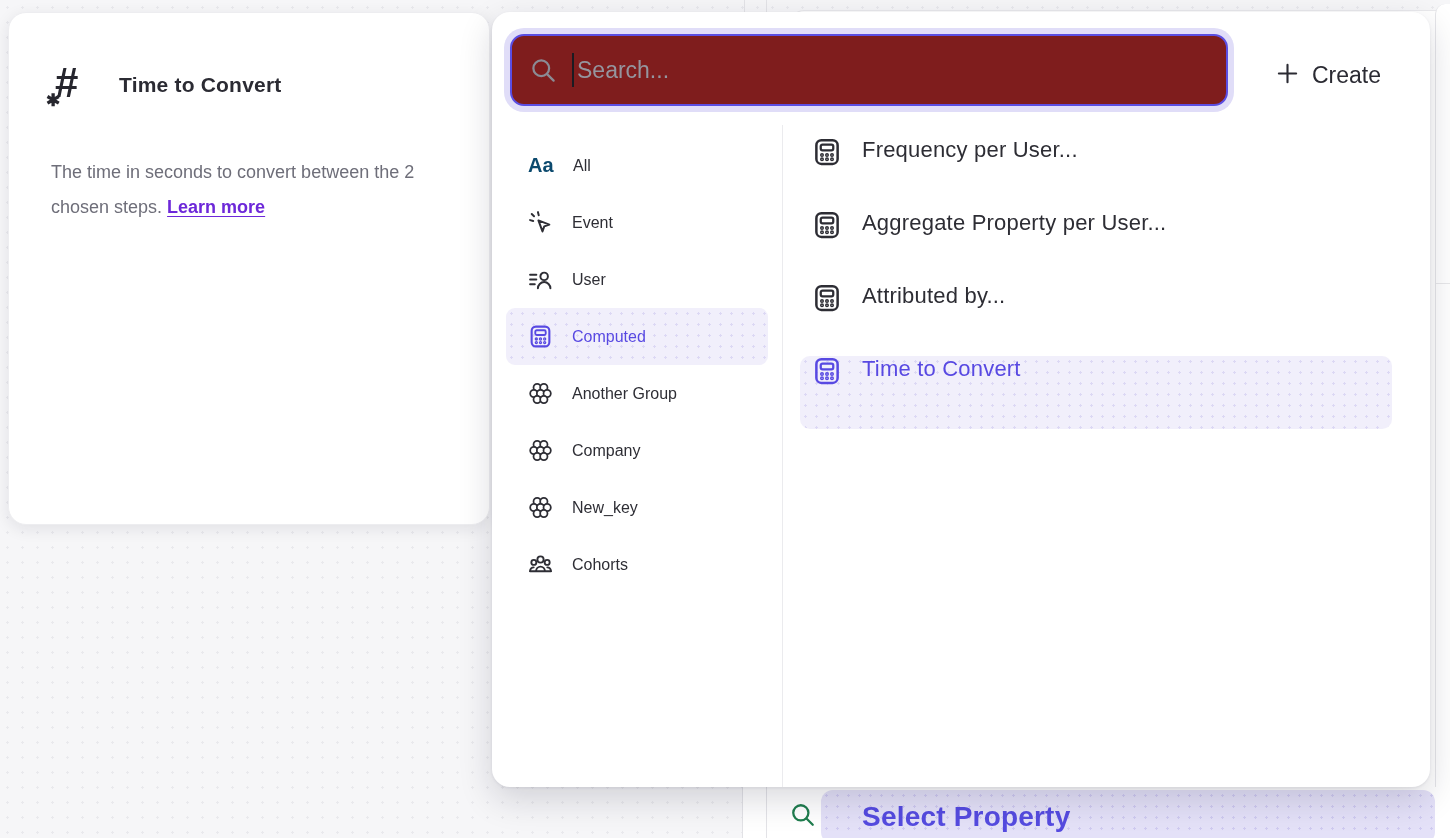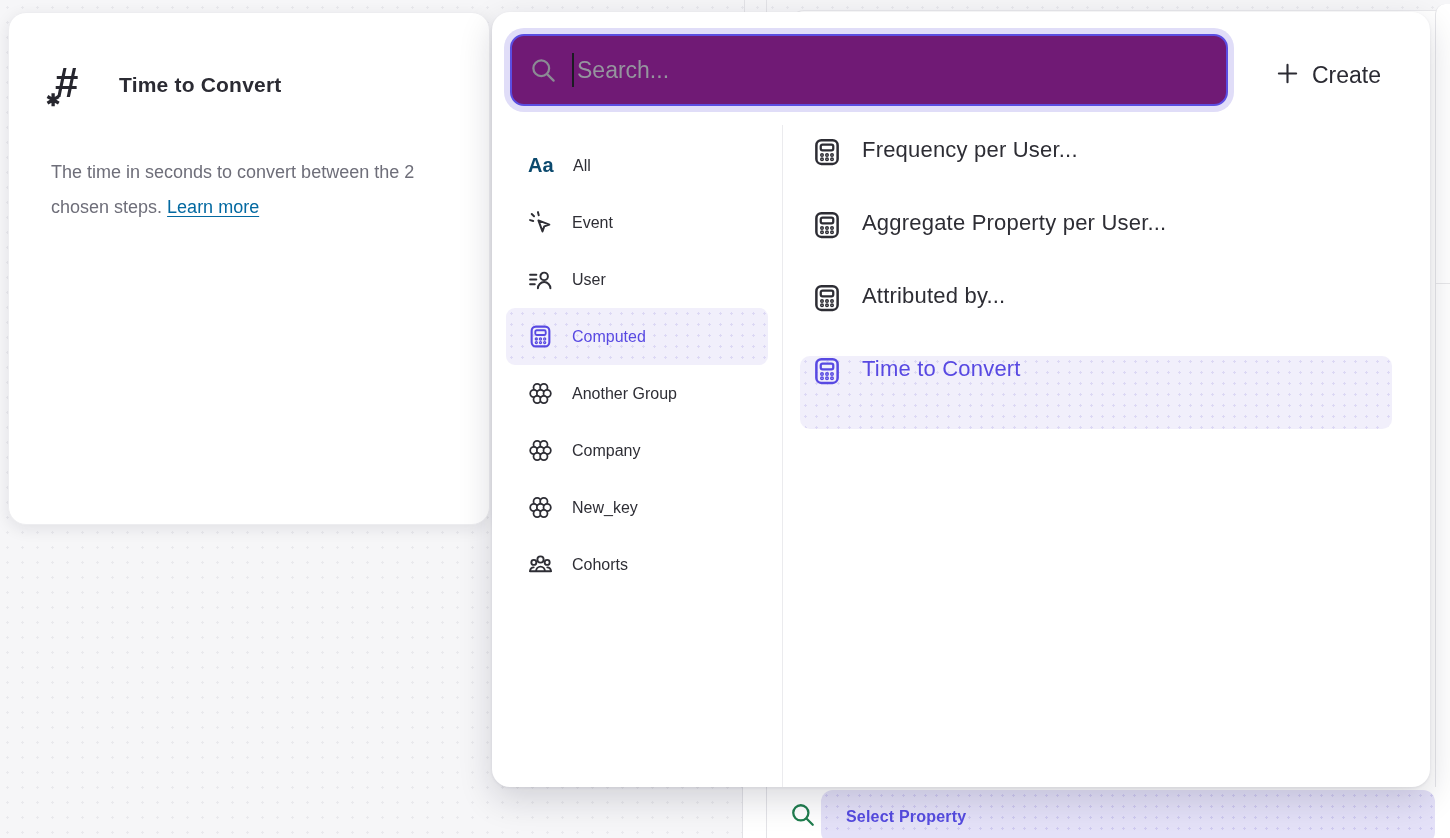--- a/index.html
+++ b/index.html
@@ -36,46 +36,46 @@
   
   .sp-icon { position:absolute; left:790px; top:802px; width:26px; height:26px; z-index:1; }
   .sp-highlight {
     position:absolute; left:821px; top:790px; width:614px; height:54px;
     border-radius:12px; z-index:1;
     background-color:#e4e1f8;
     background-image:radial-gradient(circle, #cfcaf0 1.3px, transparent 1.4px);
     background-size:11px 11px;
     display:flex; align-items:center;
   }
-  .sp-label { padding-left:25px; font-size:16px; font-weight:700; color:#554be0; letter-spacing:.2px; }
+  .sp-label { padding-left:41px; font-size:28px; font-weight:700; color:#554be0; letter-spacing:.2px; }
 
   
   .info-card {
     position:absolute; left:8px; top:12px; width:482px; height:513px;
     background:#fff; border:1px solid #ededf0; border-radius:18px;
     box-shadow:0 4px 16px rgba(25,25,40,.09);
     z-index:2;
   }
   .info-icon { position:absolute; left:46px; top:46px; width:44px; height:50px; }
   .info-hash { font-size:42px; font-weight:700; color:#26262e; line-height:48px; }
   .info-spark { position:absolute; left:-9px; bottom:-2px; font-size:17px; font-weight:700; color:#26262e; }
   .info-title { position:absolute; left:110px; top:60px; font-size:21px; font-weight:700; color:#2b2b33; letter-spacing:.2px; }
   .info-desc { position:absolute; left:42px; top:142px; width:400px; font-size:18px; line-height:35px; color:#6e6e79; }
-  .info-desc a { color:#0369a1; font-weight:400; text-decoration:underline; text-underline-offset:3px; cursor:pointer; }
+  .info-desc a { color:#6d28d9; font-weight:700; text-decoration:underline; text-underline-offset:3px; cursor:pointer; }
 
   
   .picker {
     position:absolute; left:492px; top:12px; width:938px; height:775px;
     background:#fff; border-radius:18px;
     box-shadow:0 12px 34px rgba(20,20,45,.16), 0 1px 3px rgba(20,20,45,.08);
     z-index:3;
   }
   .search-box {
     position:absolute; left:18px; top:22px; width:718px; height:72px;
-    background:#701a75; border:2px solid #5b4ee2; border-radius:14px;
+    background:#7f1d1d; border:2px solid #5b4ee2; border-radius:14px;
     box-shadow:0 0 0 6px #e0ddf8;
     display:flex; align-items:center; padding:0 18px;
   }
   .search-box svg { flex:0 0 auto; }
   .caret { width:2px; height:34px; background:#1b1b22; margin-left:15px; }
   .search-placeholder { font-size:23px; color:#95959e; margin-left:3px; }
   .create-btn {
     position:absolute; right:49px; top:50px; height:34px;
     display:flex; align-items:flex-start; gap:13px; cursor:pointer;
   }

